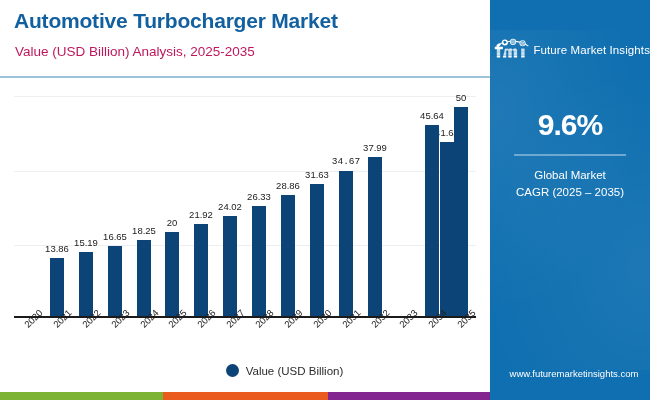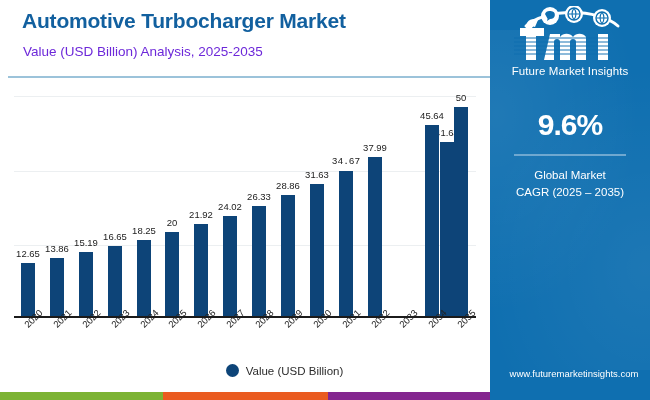--- a/index.html
+++ b/index.html
@@ -17,34 +17,34 @@
   }
 
   
   .chart-panel{
     position:absolute; left:0; top:0;
     width:490px; height:400px;
     background:#ffffff;
   }
 
   .header{
-    position:absolute; left:8px; top:0;
+    position:absolute; left:0; top:0;
     width:490px; height:77px;
   }
   .chart-title{
     position:absolute; left:14px; top:9px;
     font-size:21px; font-weight:bold;
     color:#12609f;
     letter-spacing:-0.2px;
     white-space:nowrap;
   }
   .chart-subtitle{
     position:absolute; left:15px; top:44px;
     font-size:13.5px; font-weight:normal;
-    color:#6d28d9;
+    color:#be185d;
     white-space:nowrap;
   }
   .header-rule{
     position:absolute; left:0; top:76px;
     width:490px; height:2px;
     background:#9cc3da;
   }
 
   
   .plot{
@@ -132,21 +132,21 @@
     background:
       radial-gradient(ellipse at 20% 25%, rgba(255,255,255,.07) 0%, rgba(255,255,255,0) 55%),
       radial-gradient(ellipse at 85% 70%, rgba(255,255,255,.06) 0%, rgba(255,255,255,0) 60%);
     pointer-events:none;
   }
 
   
   .logo-wrap{
     position:absolute; left:0; top:6px;
     width:160px; height:86px;
-    display:flex; flex-direction:column;
+    display:flex; flex-direction:row;
     align-items:center; justify-content:flex-start;
   }
   .logo-mark{ width:128px; height:58px; display:block; }
   .logo-word{
     margin-top:1px;
     font-size:11.5px; color:#ffffff;
     letter-spacing:.1px; white-space:nowrap;
   }
 
   
@@ -188,24 +188,20 @@
       <div class="chart-title">Automotive Turbocharger Market</div>
       <div class="chart-subtitle">Value (USD Billion) Analysis, 2025-2035</div>
       <div class="header-rule"></div>
     </div>
 
     <div class="plot">
       <div class="gridline" style="top:10px"></div>
       <div class="gridline" style="top:85px"></div>
       <div class="gridline" style="top:159px"></div>
       <div class="bars" id="bars-container">
-          <div class="bar-group" style="left: 0px; width: 28.875px;">
-            <div class="bar" style="height: 53px; left: 7px; background: rgb(13, 68, 120);"></div>
-            <div class="bar-label" style="bottom: 57px; left: -10px;">12.65</div>
-          </div>
           <div class="bar-group" style="left: 29px; width: 28.875px;">
             <div class="bar" style="height: 58px; left: 7px; background: rgb(13, 68, 120);"></div>
             <div class="bar-label" style="bottom: 62px; left: -10px;">13.86</div>
           </div>
           <div class="bar-group" style="left: 58px; width: 28.875px;">
             <div class="bar" style="height: 64px; left: 7px; background: rgb(13, 68, 120);"></div>
             <div class="bar-label" style="bottom: 68px; left: -10px;">15.19</div>
           </div>
           <div class="bar-group" style="left: 87px; width: 28.875px;">
             <div class="bar" style="height: 70px; left: 7px; background: rgb(13, 68, 120);"></div>

